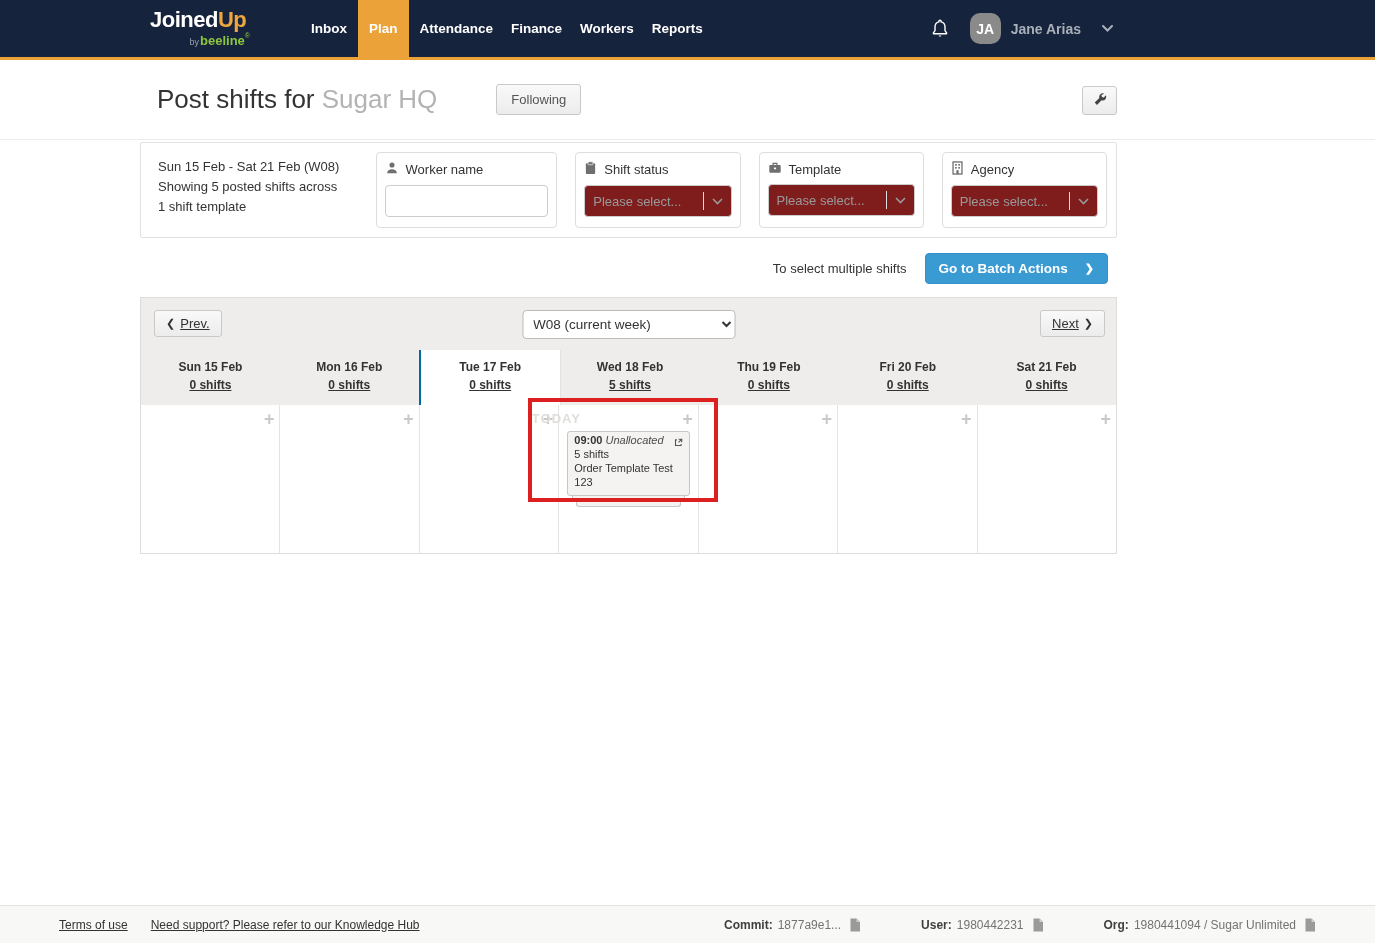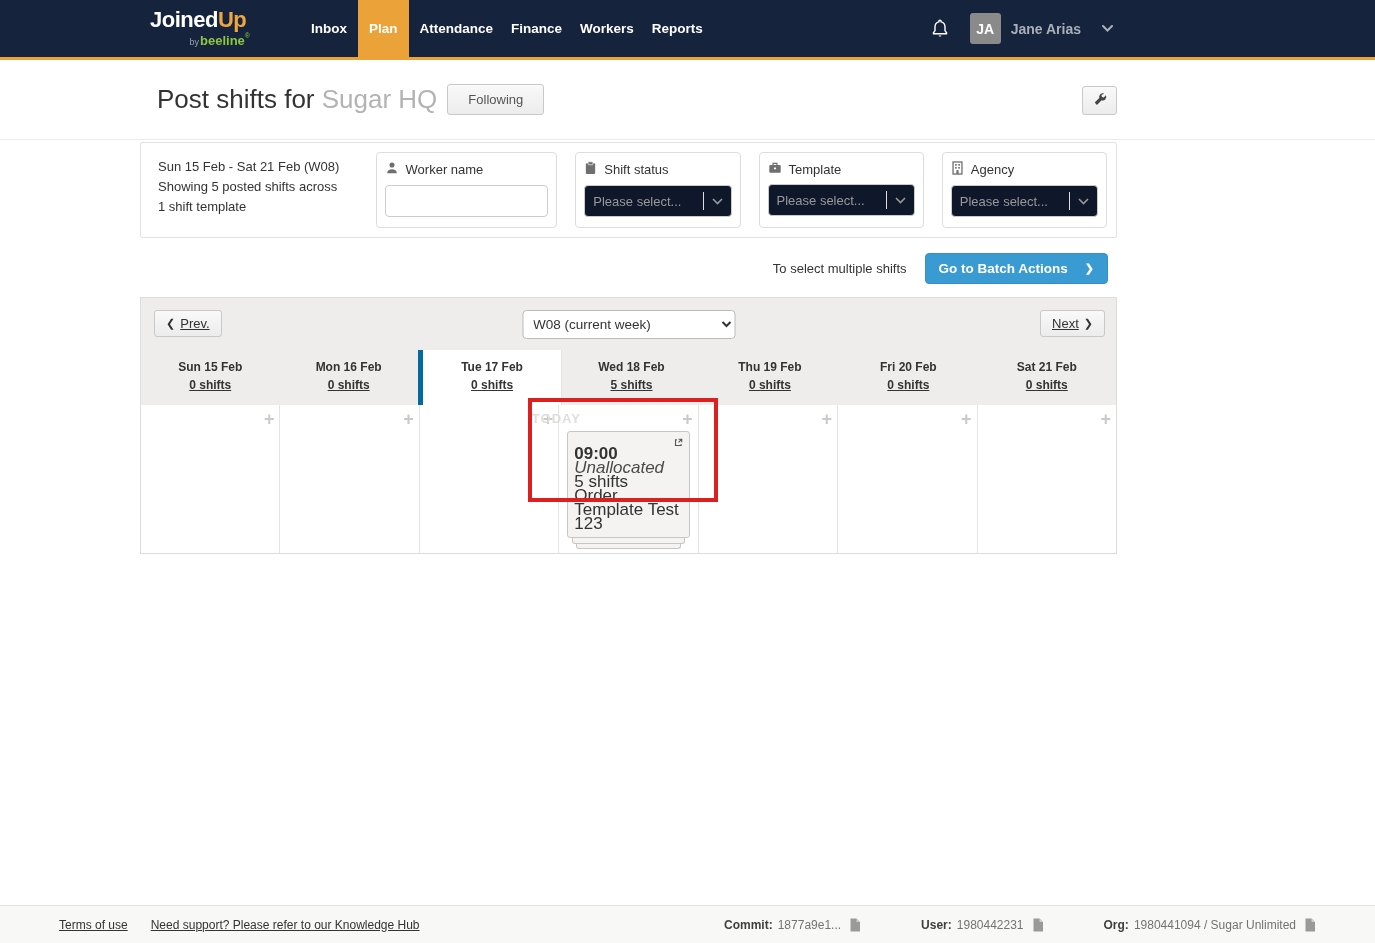--- a/index.html
+++ b/index.html
@@ -25,37 +25,37 @@
   .logo-reg { color:#8dc63f; font-size:7px; vertical-align:top; }
   .mainnav { display:flex; align-items:stretch; margin-left:52px; }
   .nav-item {
     color:#fff; font-size:13.5px; font-weight:bold; display:flex; align-items:center;
     padding:0 7px; margin:0 2px; cursor:pointer; white-space:nowrap;
   }
   .nav-item.active { background:#eba339; padding:0 11px; }
   .topbar-right { margin-left:auto; margin-right:262px; display:flex; align-items:center; }
   .bell { width:20px; height:22px; cursor:pointer; display:flex; align-items:center; }
   .avatar {
-    width:31px; height:31px; background:#8a8a8a; border-radius:3px; margin-left:19px;
+    width:31px; height:31px; background:#8a8a8a; border-radius:10px; margin-left:19px;
     color:#fff; font-weight:bold; font-size:14px; display:flex; align-items:center; justify-content:center; cursor:pointer;
   }
   .user-name { color:#a9b0ba; font-weight:bold; font-size:14px; margin-left:10px; cursor:pointer; }
   .user-caret { margin-left:21px; cursor:pointer; display:flex; }
   
   .title-row {
     height:80px; border-bottom:1px solid #ececea;
-    display:flex; align-items:center; padding-left:157px; position:relative;
+    display:flex; align-items:center; padding-left:157px; position:relative;gap:36px;
   }
   .page-title { font-size:26px; font-weight:normal; color:#333; }
   .page-title .loc { color:#b3b3b3; }
   .btn-light {
     background:linear-gradient(#f9f9f9,#ececec); border:1px solid #c9c9c9; border-radius:3px;
     font-size:13px; color:#555; cursor:pointer; font-family:"Liberation Sans",sans-serif;
   }
-  .following-btn { margin-left:10px; padding:7px 20px; }
+  .following-btn { margin-left:23px; padding:7px 14px; }
   .wrench-btn { position:absolute; right:258px; top:26px; width:35px; height:29px; display:flex; align-items:center; justify-content:center; }
   
   .container { margin-left:140px; width:977px; }
   
   .controls-row { display:flex; justify-content:flex-end; align-items:center; padding:14px 0 10px 0; font-size:13px; color:#333; }
   .toggle { width:29px; height:17px; background:#cfcfcf; border-radius:9px; margin:0 9px 0 9px; position:relative; cursor:pointer; }
   .toggle .knob { position:absolute; left:1px; top:1px; width:15px; height:15px; background:#fff; border-radius:50%; box-shadow:0 1px 2px rgba(0,0,0,.3); }
   .view-label { margin-left:3px; }
   .view-weekly { font-weight:bold; margin:0 4px; cursor:pointer; }
   .view-sep { color:#333; }
@@ -70,21 +70,21 @@
   .fb-worker { width:187px; }
   .fb-sel { width:170px; }
   .fb-label { display:flex; align-items:center; gap:7px; font-size:13px; color:#333; }
   .fb-label svg { flex:0 0 auto; }
   .text-input {
     margin-top:7px; height:32px; width:100%; border:1px solid #ccc; border-radius:4px;
     font-size:13px; padding:0 8px; font-family:"Liberation Sans",sans-serif;
   }
   .fake-select {
     margin-top:7px; height:32px; border:1px solid #ccc; border-radius:4px;
-    display:flex; align-items:center; padding-left:8px; cursor:pointer; background:#0f172a;
+    display:flex; align-items:center; padding-left:8px; cursor:pointer; background:#7f1d1d;
   }
   .fs-text { color:#999; font-size:13px; }
   .fs-div { margin-left:auto; width:1px; height:18px; background:#ddd; }
   .fs-caret { width:27px; display:flex; justify-content:center; }
   
   .batch-row { display:flex; justify-content:flex-end; align-items:center; gap:18px; padding:15px 9px 13px 0; font-size:13px; color:#333; }
   .batch-btn {
     background:#3a9ad2; border:1px solid #3590c8; color:#fff; font-weight:bold; font-size:13.5px;
     padding:7px 13px; border-radius:4px; display:flex; align-items:center; gap:17px; cursor:pointer;
     font-family:"Liberation Sans",sans-serif;
@@ -98,34 +98,34 @@
   .nav-btn .chev { font-size:11px; text-decoration:none; }
   .prev-btn { left:13px; }
   .next-btn { right:11px; }
   .week-select {
     position:absolute; left:50%; transform:translateX(-50%); top:12px; width:213px; height:29px;
     font-size:13.5px; color:#333; border:1px solid #bbb; border-radius:4px; background:#fff; padding:0 6px;
     font-family:"Liberation Sans",sans-serif;
   }
   .day-headers { display:flex; background:#eeedeb; }
   .dh-cell { flex:1 1 0; text-align:center; padding:10px 0 13px 0; font-size:12px; font-weight:bold; color:#333; }
-  .dh-cell.today { background:#fff; border-left:5px solid #0369a1; border-right:1px solid #e2e2e0; }
+  .dh-cell.today { background:#fff; border-left:2px solid #0369a1; border-right:1px solid #e2e2e0; }
   .shifts-link { display:inline-block; margin-top:4px; text-decoration:underline; color:#333; cursor:pointer; }
   .day-body { display:flex; height:148px; background:#fff; }
   .db-cell { flex:1 1 0; position:relative; border-right:1px solid #e4e4e2; }
   .db-cell:last-child { border-right:none; }
   .plus-icon { position:absolute; top:5px; right:5px; color:#c9c9c7; font-size:18px; font-weight:bold; line-height:1; cursor:pointer; }
   .today-watermark {
     position:absolute; top:6px; left:112px; font-size:13px; font-weight:bold; letter-spacing:1px;
     color:#dfdedb; white-space:nowrap; z-index:2; pointer-events:none;
   }
   .shift-card-wrap { position:absolute; top:26px; left:8px; width:123px; cursor:pointer; z-index:1; }
   .shift-card {
-    background:#f4f3f1; border:1px solid #c6c6c4; border-radius:3px; padding:15px 6px 6px 6px;
-    font-size:17px; color:#333; position:relative; line-height:14px;
+    background:#f4f3f1; border:1px solid #c6c6c4; border-radius:3px; padding:1px 6px 6px 6px;
+    font-size:11px; color:#333; position:relative; line-height:14px;
   }
   .sc-time { font-weight:bold; }
   .sc-status { font-style:italic; color:#4a4a4a; }
   .ext-icon { position:absolute; top:5px; right:5px; display:flex; cursor:pointer; }
   .stack { margin:0 auto; background:#f4f3f1; border:1px solid #c6c6c4; border-top:none; border-radius:0 0 3px 3px; }
   .stack.s1 { width:113px; height:6px; }
   .stack.s2 { width:105px; height:5px; }
   .annotation {
     position:absolute; left:387px; top:100px; width:190px; height:104px;
     border:4px solid #dc1f1f; z-index:5; pointer-events:none;

